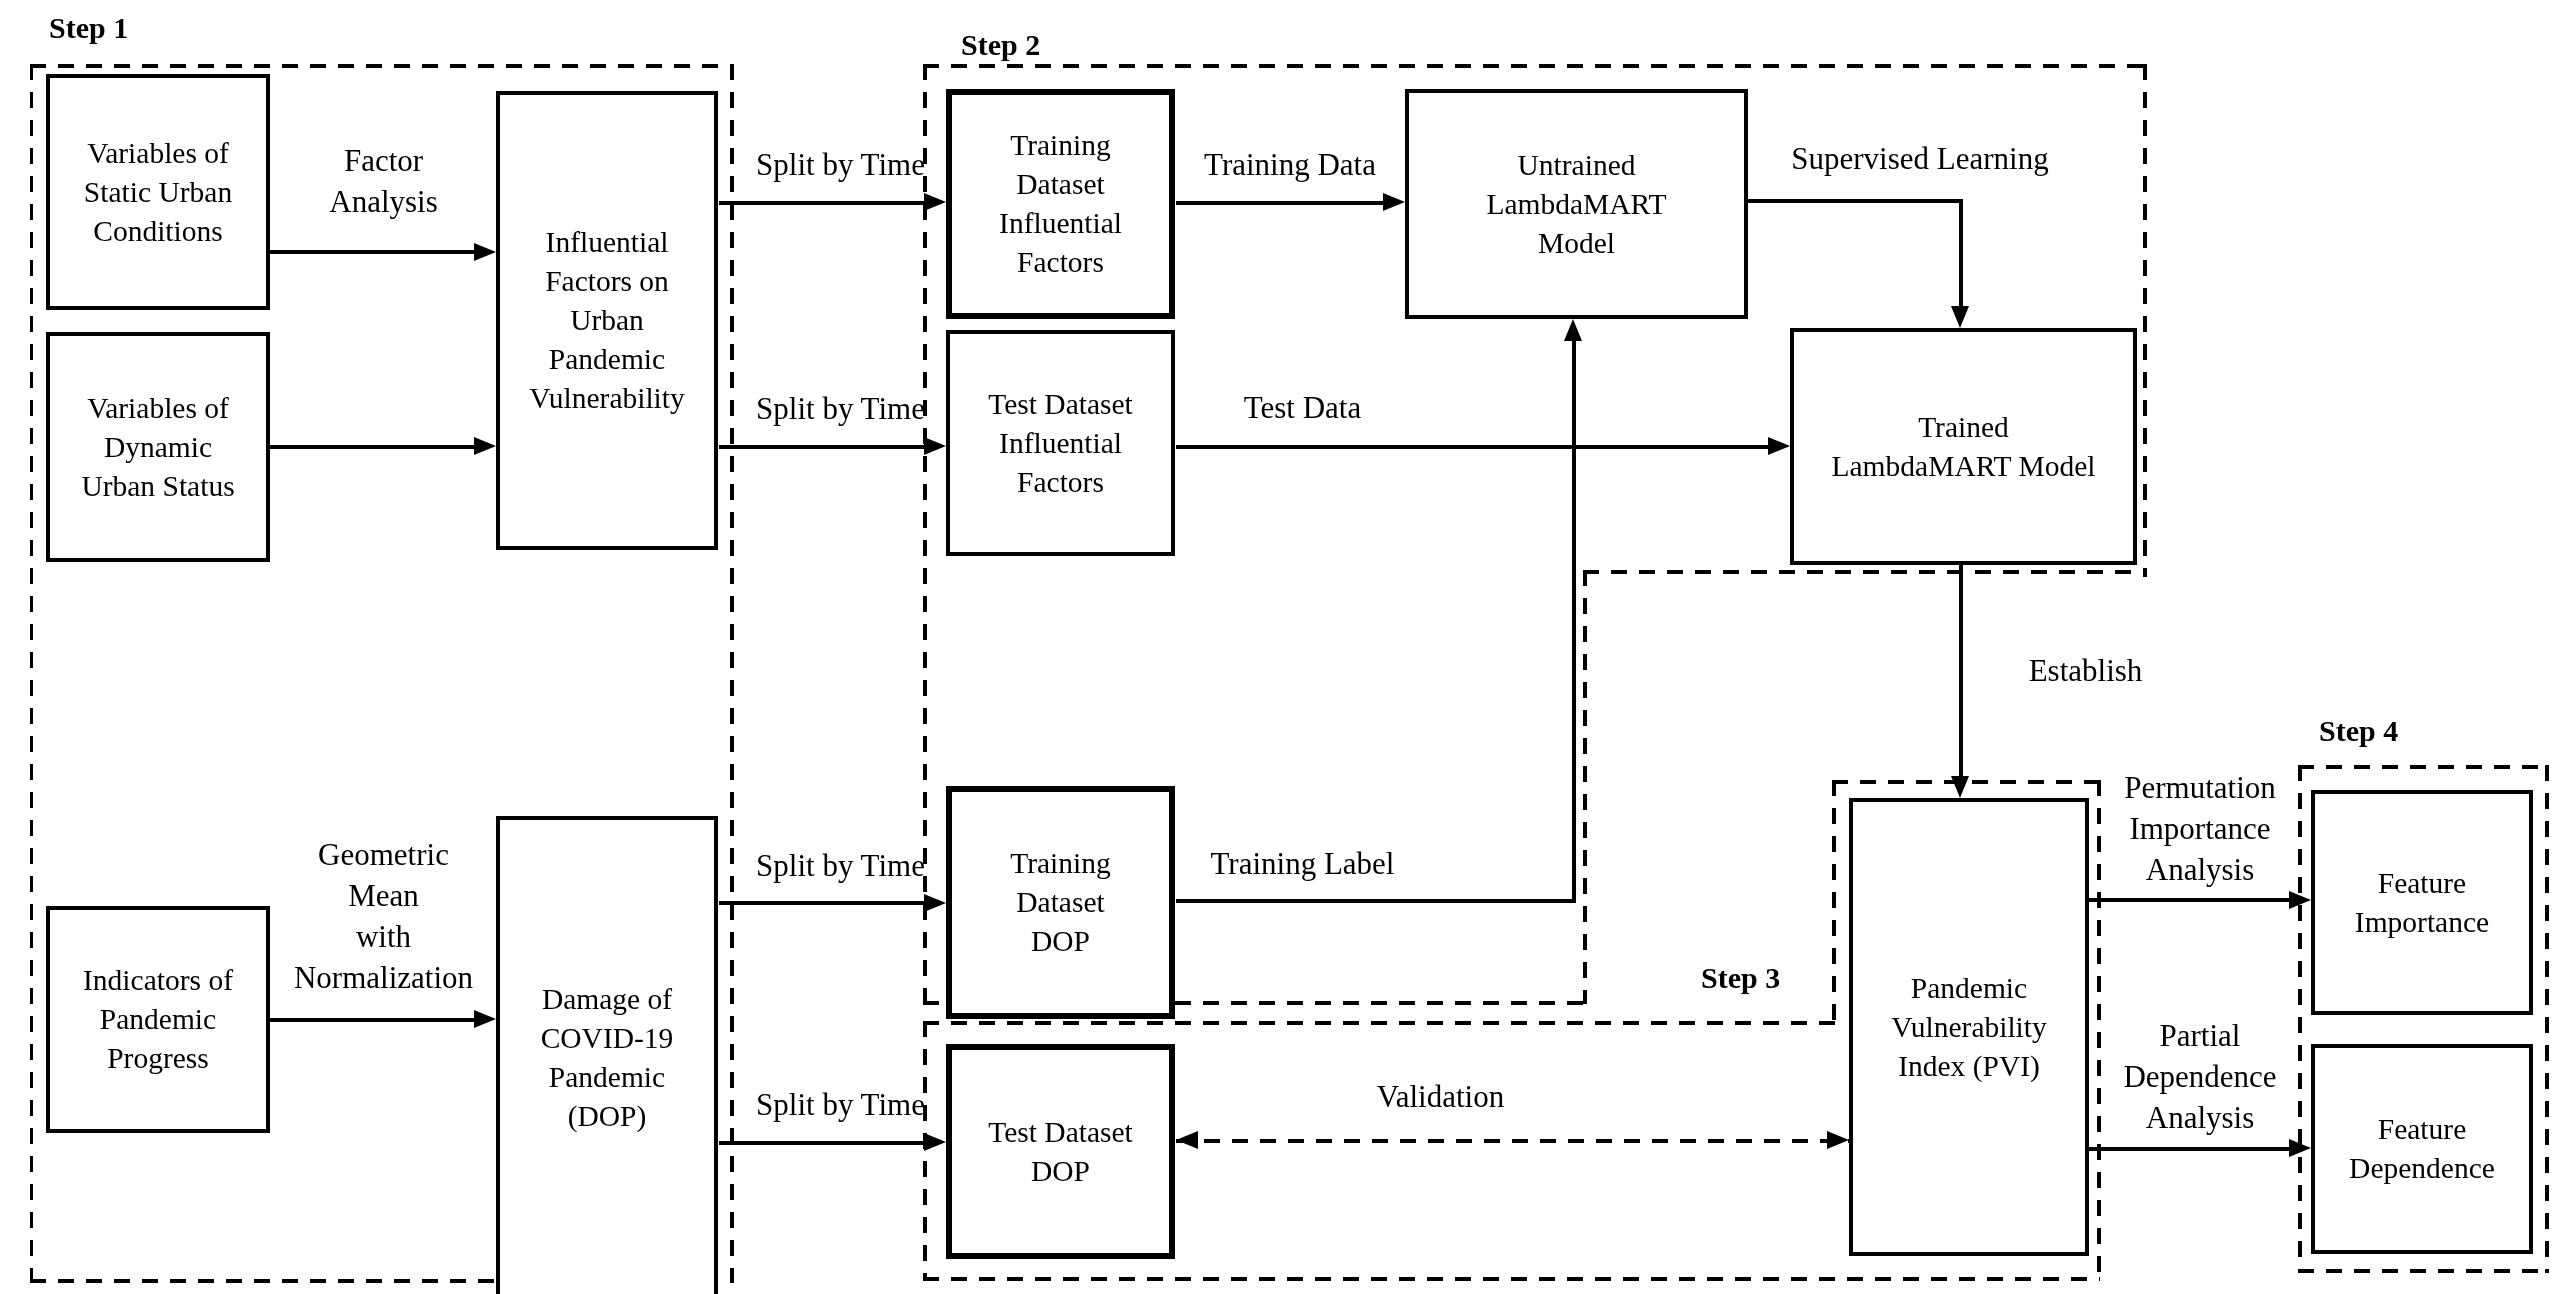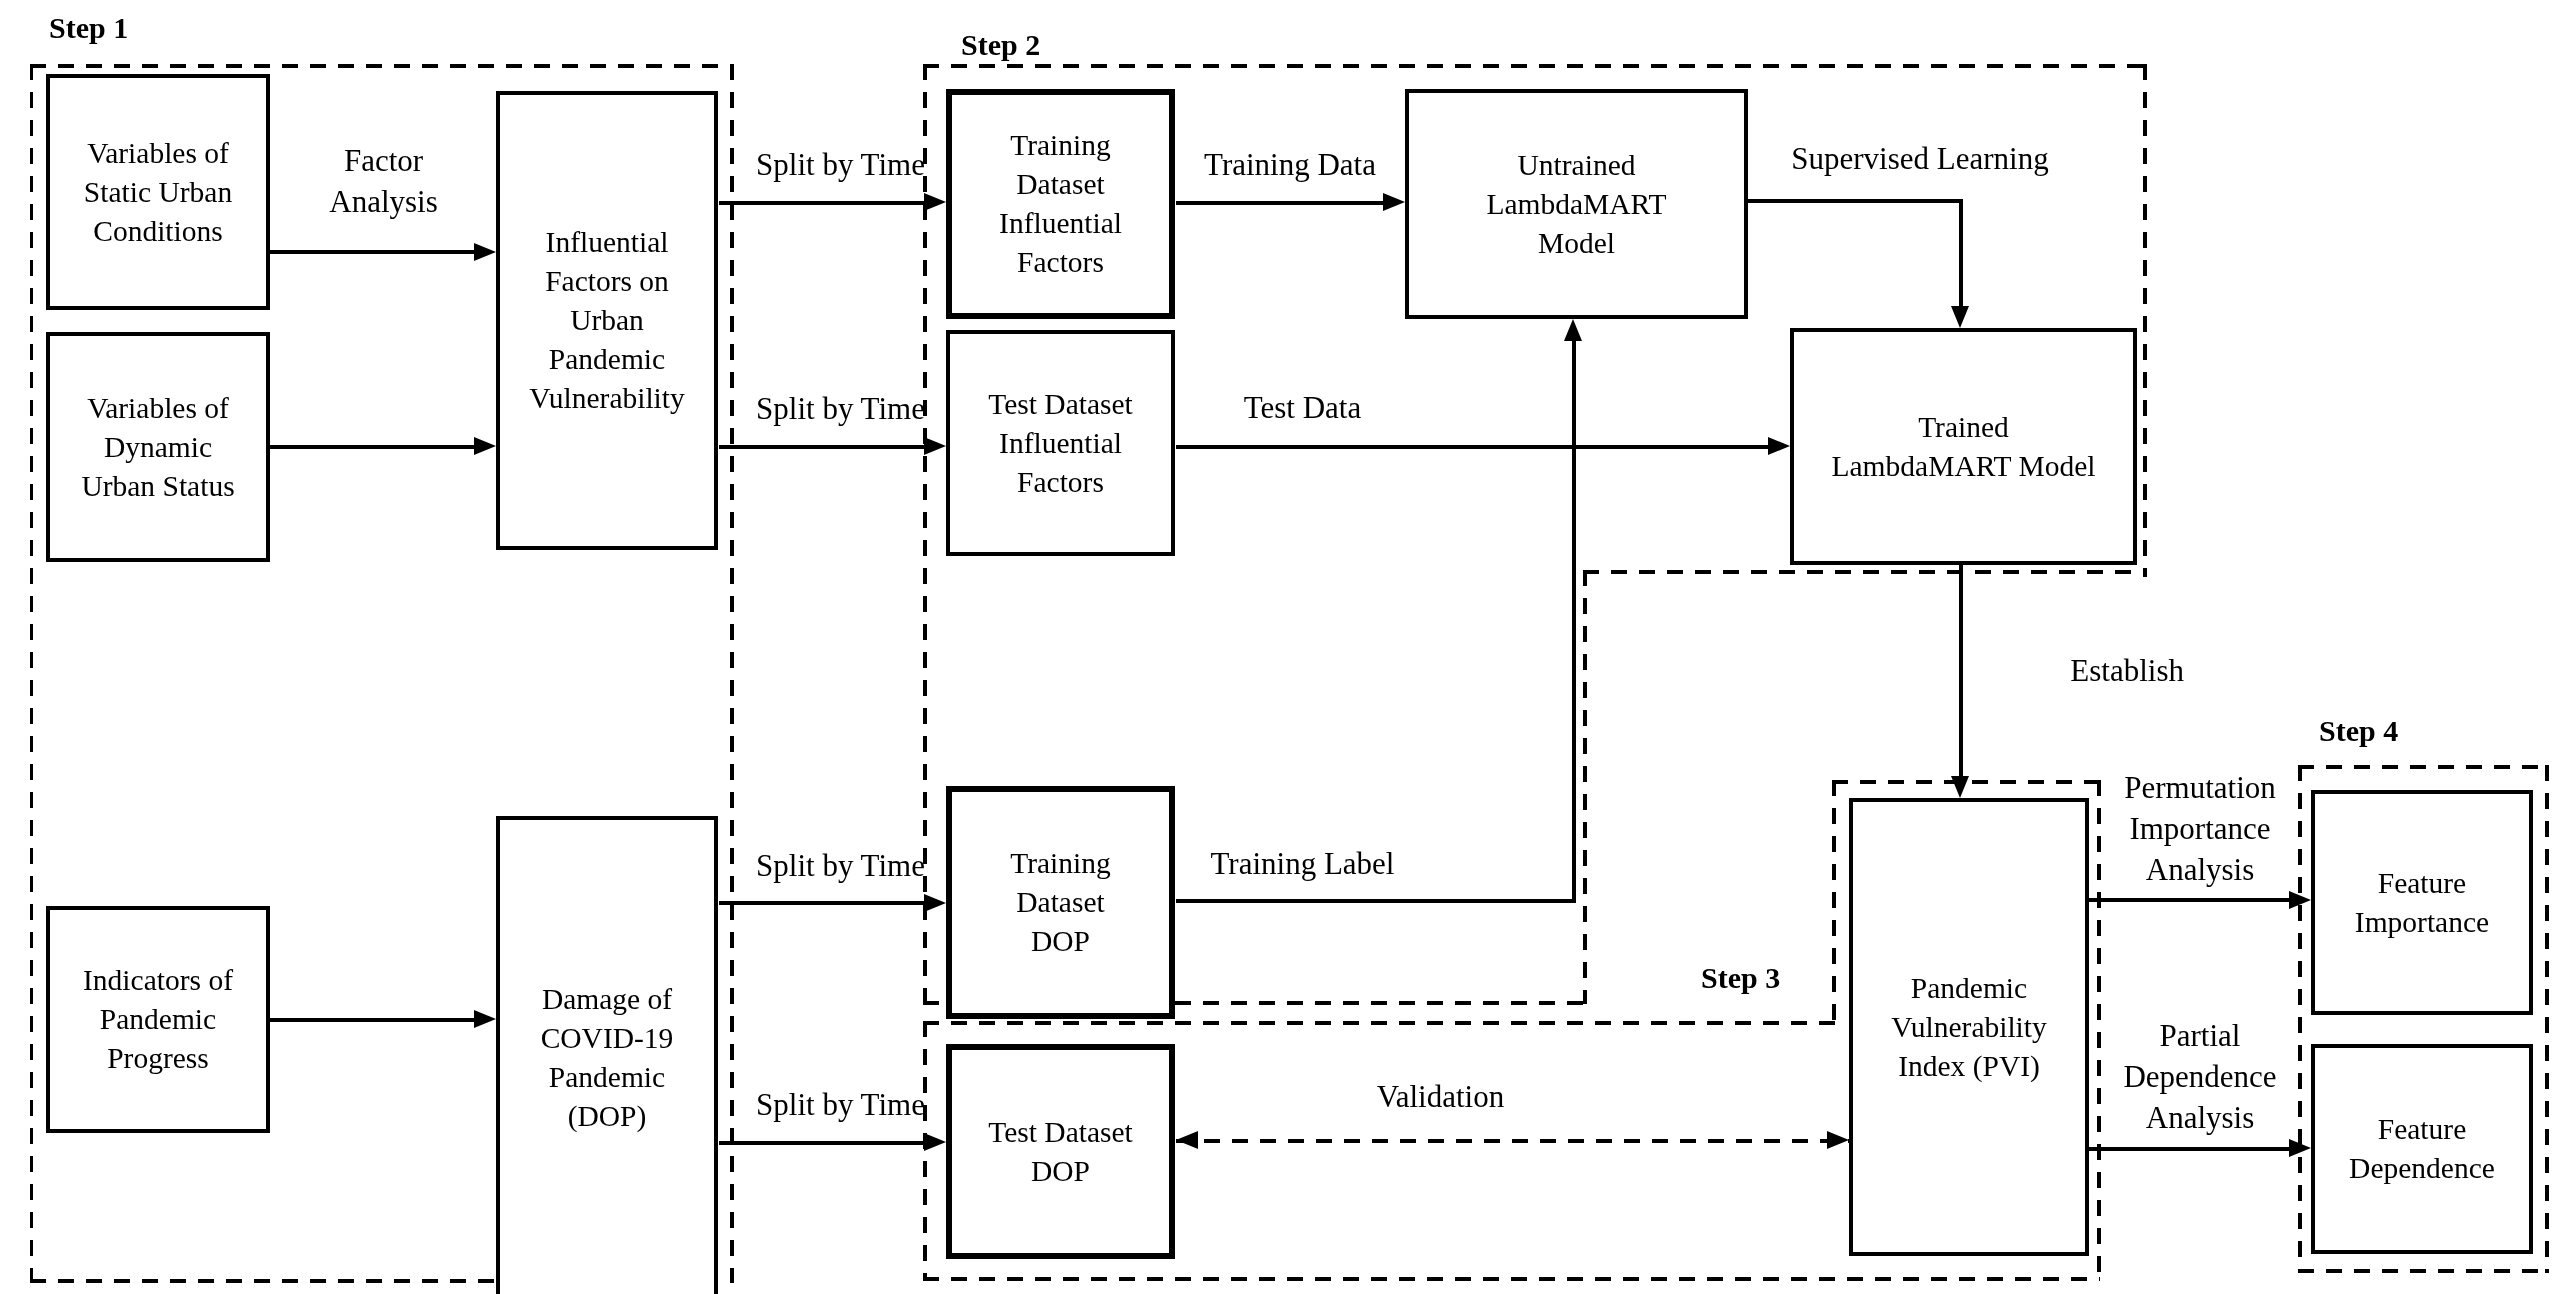--- a/index.html
+++ b/index.html
@@ -160,29 +160,33 @@
   <div class="box" style="left:1849px;top:798px;width:240px;height:458px;">Pandemic
 Vulnerability
 Index (PVI)</div>
   <div class="box" style="left:2311px;top:790px;width:222px;height:225px;">Feature
 Importance</div>
   <div class="box" style="left:2311px;top:1044px;width:222px;height:210px;">Feature
 Dependence</div>
 
   <div class="lbl" style="left:276px;top:140px;width:215px;">Factor
 Analysis</div>
+  <div class="lbl" style="left:276px;top:834px;width:215px;">Geometric
+Mean
+with
+Normalization</div>
   <div class="lbl" style="left:739px;top:144px;width:203px;">Split by Time</div>
   <div class="lbl" style="left:739px;top:388px;width:203px;">Split by Time</div>
   <div class="lbl" style="left:739px;top:845px;width:203px;">Split by Time</div>
   <div class="lbl" style="left:739px;top:1084px;width:203px;">Split by Time</div>
   <div class="lbl" style="left:1182px;top:144px;width:216px;">Training Data</div>
   <div class="lbl" style="left:1198px;top:387px;width:209px;">Test Data</div>
   <div class="lbl" style="left:1192px;top:843px;width:221px;">Training Label</div>
   <div class="lbl" style="left:1757px;top:138px;width:326px;">Supervised Learning</div>
-  <div class="lbl" style="left:1987px;top:650px;width:197px;text-align:right;">Establish</div>
+  <div class="lbl" style="left:1987px;top:650px;width:197px;text-align:center;">Establish</div>
   <div class="lbl" style="left:1342px;top:1076px;width:197px;">Validation</div>
   <div class="lbl" style="left:2093px;top:767px;width:214px;">Permutation
 Importance
 Analysis</div>
   <div class="lbl" style="left:2093px;top:1015px;width:214px;">Partial
 Dependence
 Analysis</div>
 
 </div>
 

